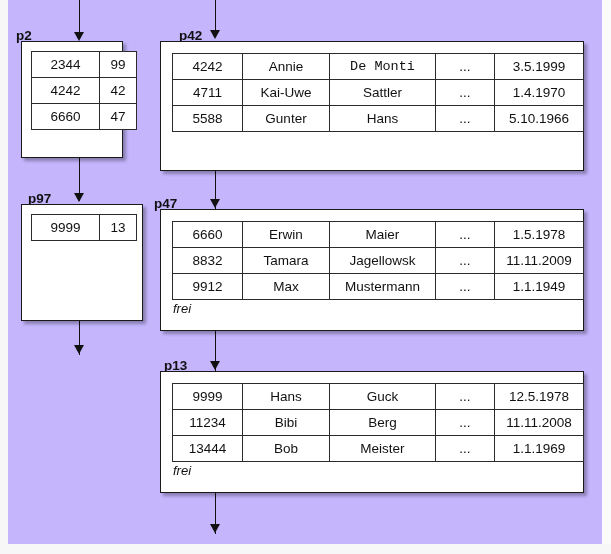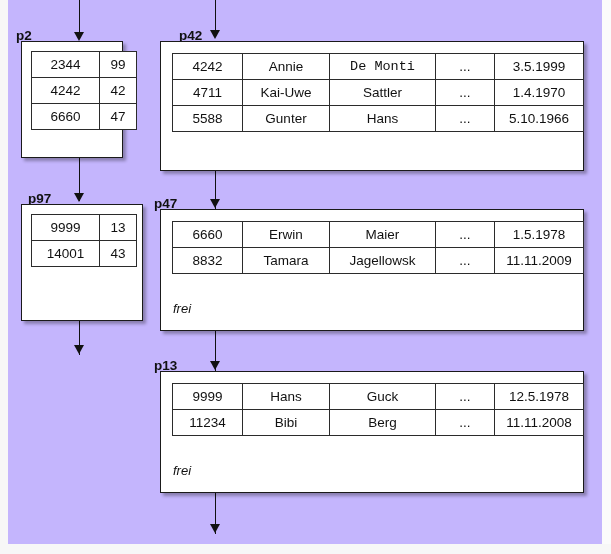--- a/index.html
+++ b/index.html
@@ -139,24 +139,20 @@
   </div>
 
   <div class="page-label" style="left:28px; top:191px;">p97</div>
   <div class="page-box" style="left:21px; top:204px; width:122px; height:117px;">
     <table class="rec dir" style="left:9px; top:9px; width:103px;">
       <tbody>
         <tr>
           <td style="width:67px;">9999</td>
           <td style="width:36px;">13</td>
         </tr>
-        <tr>
-          <td>14001</td>
-          <td>43</td>
-        </tr>
       </tbody>
     </table>
   </div>
 
   <div class="page-label" style="left:165px; top:28px;margin-left:14px;">p42</div>
   <div class="page-box" style="left:160px; top:41px; width:424px; height:130px;">
     <table class="rec" style="left:11px; top:11px; width:406px;">
       <tbody>
         <tr>
           <td style="width:69px;">4242</td>
@@ -194,41 +190,55 @@
           <td style="width:58px;">...</td>
           <td style="width:88px;">1.5.1978</td>
         </tr>
         <tr>
           <td>8832</td>
           <td>Tamara</td>
           <td>Jagellowsk</td>
           <td>...</td>
           <td>11.11.2009</td>
         </tr>
+        <tr>
+          <td>9912</td>
+          <td>Max</td>
+          <td>Mustermann</td>
+          <td>...</td>
+          <td>1.1.1949</td>
+        </tr>
       </tbody>
     </table>
     <div class="frei" style="left:12px; top:91px;">frei</div>
   </div>
 
-  <div class="page-label" style="left:154px; top:358px;">p13</div>
+  <div class="page-label" style="left:164px; top:358px;">p13</div>
   <div class="page-box" style="left:160px; top:371px; width:424px; height:122px;">
     <table class="rec" style="left:11px; top:11px; width:406px;">
       <tbody>
         <tr>
           <td style="width:69px;">9999</td>
           <td style="width:86px;">Hans</td>
           <td style="width:105px;">Guck</td>
           <td style="width:58px;">...</td>
           <td style="width:88px;">12.5.1978</td>
         </tr>
         <tr>
           <td>11234</td>
           <td>Bibi</td>
           <td>Berg</td>
           <td>...</td>
           <td>11.11.2008</td>
         </tr>
+        <tr>
+          <td>13444</td>
+          <td>Bob</td>
+          <td>Meister</td>
+          <td>...</td>
+          <td>1.1.1969</td>
+        </tr>
       </tbody>
     </table>
     <div class="frei" style="left:12px; top:91px;">frei</div>
   </div>
 
 </div>
 
 </body></html>

